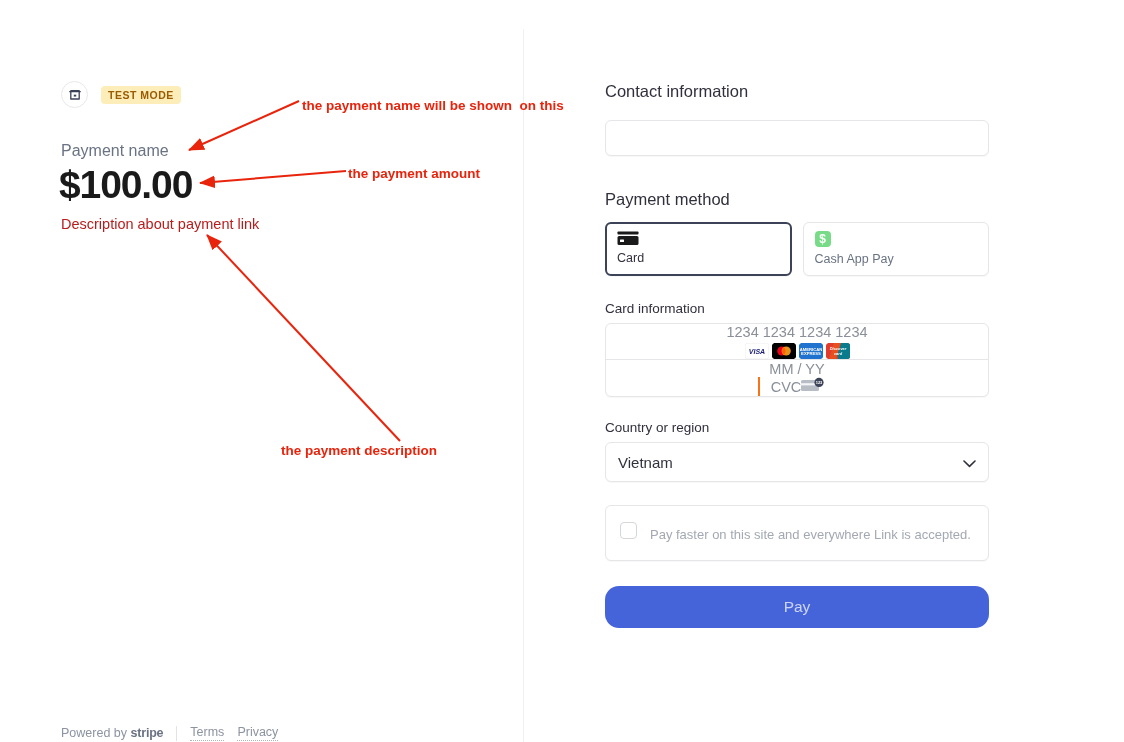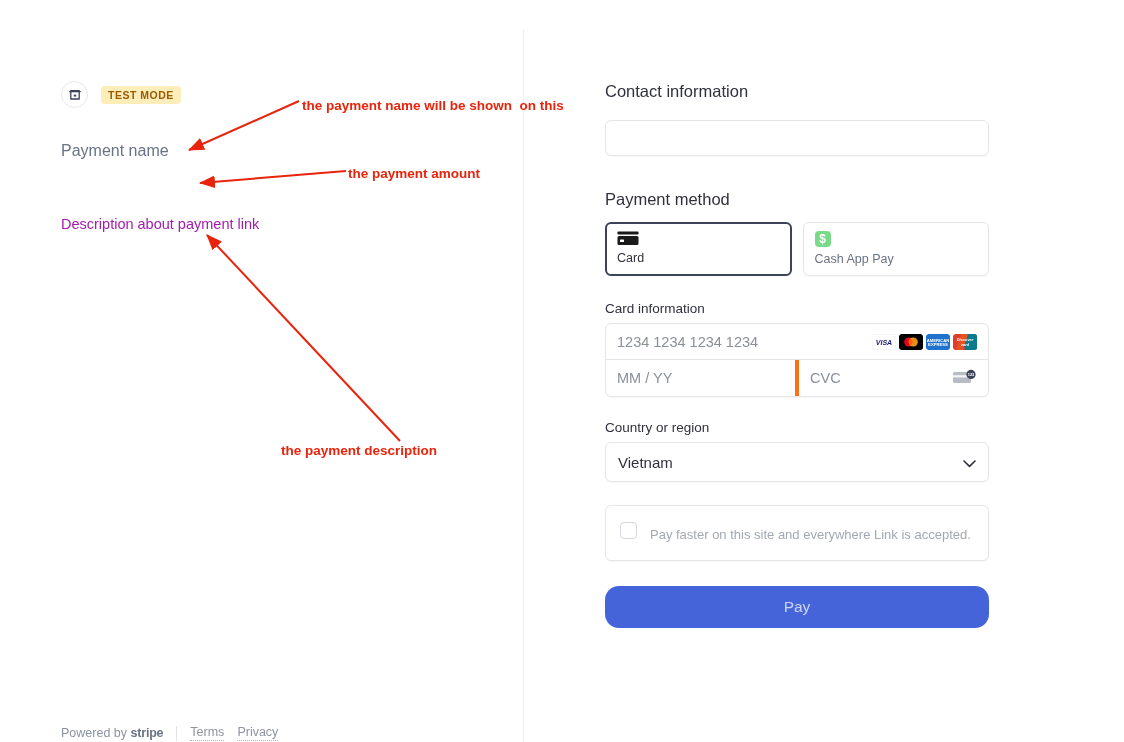--- a/index.html
+++ b/index.html
@@ -43,21 +43,21 @@
     position: absolute; left: 61px; top: 111px;
     font-size: 16px; color: #6a7383; line-height: 22px;
   }
   .payment-amount {
     position: absolute; left: 59px; top: 133px;
     font-size: 39px; font-weight: bold; color: #1a1a1a;
     letter-spacing: -1.1px; line-height: 46px;
   }
   .payment-desc {
     position: absolute; left: 61px; top: 185px;
-    font-size: 14.5px; color: #a21caf; line-height: 20px; text-align: right;
+    font-size: 14.5px; color: #b91c1c; line-height: 20px; text-align: right;
   }
   .footer {
     position: absolute; left: 61px; top: 696px;
     display: flex; align-items: center; gap: 13px;
     font-size: 12.5px; color: #8c93a1;
   }
   .footer .stripe-word { font-weight: bold; color: #6a7383; letter-spacing: -0.2px; }
   .footer .vsep { width: 1px; height: 15px; background: #e3e3e6; }
   .footer a {
     color: #8c93a1; text-decoration: none;
@@ -122,29 +122,29 @@
   
   .card-group {
     margin-top: 5px;
     border: 1px solid #e6e6e9; border-radius: 6px;
     background: #fff; overflow: hidden;
     box-shadow: 0 1px 1px rgba(0,0,0,0.03);
   }
   .card-row {
     height: 36px; display: flex; align-items: center;
     padding: 0 11px;
-    font-size: 14.5px; color: #8a8f99;
+    font-size: 14.5px; color: #8a8f99; flex-direction: column;
   }
   .card-row.number { border-bottom: 1px solid #e6e6e9; justify-content: space-between; }
   .card-row.split { padding: 0; border-top: 0; }
   .card-cell {
     flex: 1; height: 36px; display: flex; align-items: center;
     padding: 0 11px; font-size: 14.5px; color: #8a8f99;
   }
-  .card-cell.cvc { border-left: 4px solid #f97316; justify-content: space-between; }
+  .card-cell.cvc { border-left: 2px solid #f97316; justify-content: space-between; }
   .brands { display: flex; gap: 3px; align-items: center; }
   .brand { width: 24px; height: 16px; border-radius: 2.5px; display:block; }
 
   
   .select-box {
     height: 40px; width: 100%;
     border: 1px solid #e6e6e9; border-radius: 6px; background: #fff;
     box-shadow: 0 1px 1px rgba(0,0,0,0.03);
     display: flex; align-items: center; justify-content: space-between;
     padding: 0 12px; font-size: 15px; color: #30313d;
@@ -207,20 +207,21 @@
         <svg width="14" height="14" viewBox="0 0 16 16" fill="none">
           <path d="M2 4.2h12M3.2 4.2v8.4h9.6V4.2" stroke="#3c4257" stroke-width="1.5" stroke-linecap="round" stroke-linejoin="round"></path>
           <path d="M2.6 2.3h10.8v1.9H2.6z" fill="#3c4257"></path>
           <path d="M6.6 7.6h2.8v2.2H6.6z" fill="#3c4257"></path>
         </svg>
       </div>
       <div class="test-badge">TEST MODE</div>
     </div>
 
     <div class="payment-name">Payment name</div>
+    <div class="payment-amount">$100.00</div>
     <div class="payment-desc">Description about payment link</div>
 
     <div class="footer">
       <div>
         <span>Powered by</span>
         <span class="stripe-word">stripe</span>
       </div>
       <div class="vsep"></div>
       <a href="#">Terms</a>
       <a href="#">Privacy</a>

